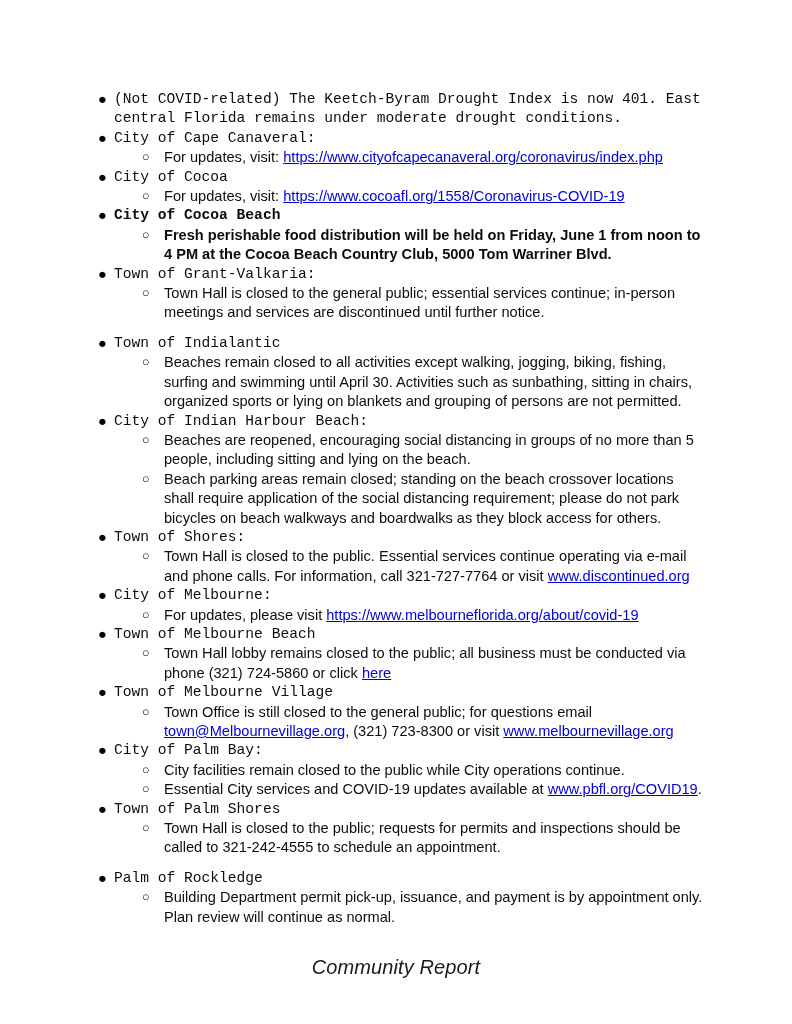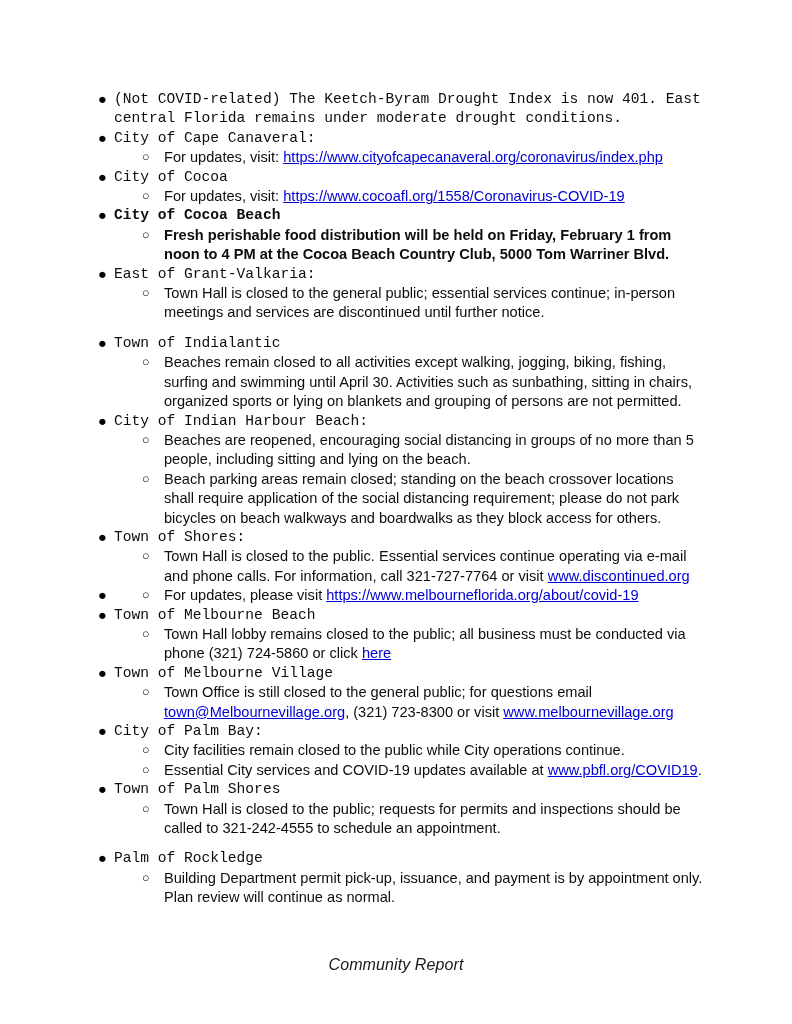--- a/index.html
+++ b/index.html
@@ -100,21 +100,21 @@
   }
 
   .footer {
     position: absolute;
     left: 0;
     top: 956px;
     width: 792px;
     text-align: center;
     font-family: "Liberation Sans", sans-serif;
     font-style: italic;
-    font-size: 16px;
+    font-size: 20px;
     color: #1a1a1a;
     letter-spacing: 0.1px;
   }
 </style>
 </head>
 <body>
 
 <div class="page">
 
   <div class="content">
@@ -142,27 +142,27 @@
               <span class="txt2"><span>For updates, visit: </span><a class="lnk" href="#">https://www.cocoafl.org/1558/Coronavirus-COVID-19</a></span>
             </li>
           </ul>
         </li>
         <li class="l1">
           <span class="b1">●</span>
           <span class="txt1 bold">City of Cocoa Beach</span>
           <ul class="lvl2">
             <li class="l2">
               <span class="b2">○</span>
-              <span class="txt2 bold"><span>Fresh perishable food distribution will be held on Friday, February 1 from noon to 4 PM at the Cocoa Beach Country Club, 5000 Tom Warriner Blvd.</span></span>
-            </li>
-          </ul>
-        </li>
-        <li class="l1">
-          <span class="b1">●</span>
-          <span class="txt1">East of Grant-Valkaria:</span>
+              <span class="txt2 bold"><span>Fresh perishable food distribution will be held on Friday, June 1 from noon to 4 PM at the Cocoa Beach Country Club, 5000 Tom Warriner Blvd.</span></span>
+            </li>
+          </ul>
+        </li>
+        <li class="l1">
+          <span class="b1">●</span>
+          <span class="txt1">Town of Grant-Valkaria:</span>
           <ul class="lvl2">
             <li class="l2">
               <span class="b2">○</span>
               <span class="txt2"><span>Town Hall is closed to the general public; essential services continue; in-person meetings and services are discontinued until further notice.</span></span>
             </li>
           </ul>
         </li>
         <li class="l1 gap-before">
           <span class="b1">●</span>
           <span class="txt1">Town of Indialantic</span>
@@ -192,20 +192,21 @@
           <span class="txt1">Town of Shores:</span>
           <ul class="lvl2">
             <li class="l2">
               <span class="b2">○</span>
               <span class="txt2"><span>Town Hall is closed to the public. Essential services continue operating via e-mail and phone calls. For information, call 321-727-7764 or visit </span><a class="lnk" href="#">www.discontinued.org</a></span>
             </li>
           </ul>
         </li>
         <li class="l1">
           <span class="b1">●</span>
+          <span class="txt1">City of Melbourne:</span>
           <ul class="lvl2">
             <li class="l2">
               <span class="b2">○</span>
               <span class="txt2"><span>For updates, please visit </span><a class="lnk" href="#">https://www.melbourneflorida.org/about/covid-19</a></span>
             </li>
           </ul>
         </li>
         <li class="l1">
           <span class="b1">●</span>
           <span class="txt1">Town of Melbourne Beach</span>

